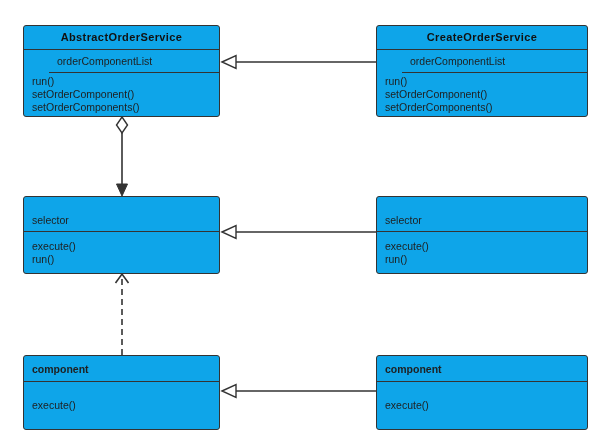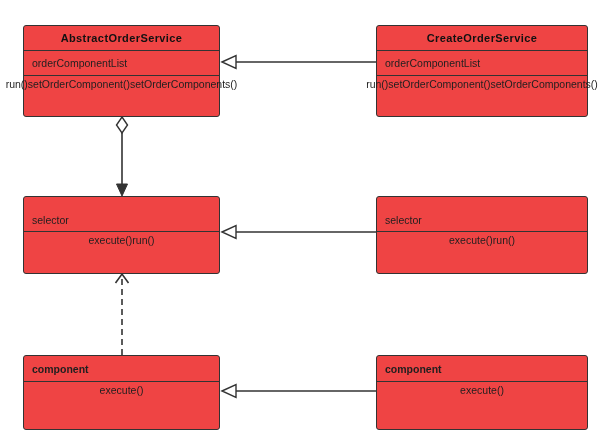--- a/index.html
+++ b/index.html
@@ -20,21 +20,21 @@
     left: 0;
     top: 0;
     width: 606px;
     height: 448px;
   }
   .uml-class {
     position: absolute;
     box-sizing: border-box;
     border: 1.6px solid #333333;
     border-radius: 3px;
-    background: #ef4444;
+    background: #0ea5e9;
     display: flex;
     flex-direction: column;
     color: #1f1f1f;
   }
   .uml-title {
     box-sizing: border-box;
     border-bottom: 1.6px solid #333333;
     font-size: 11px;
     font-weight: bold;
     letter-spacing: 0.4px;
@@ -50,35 +50,36 @@
     display: flex;
     flex-direction: column;
     justify-content: center;
     padding: 0 8px;
     font-size: 10.5px;
   }
   .uml-methods {
     box-sizing: border-box;
     flex: 1;
     display: flex;
+    flex-direction: column;
     justify-content: center;
     padding: 2px 8px;
     font-size: 10.5px;
     line-height: 13px;
   }
   .uml-attrs div, .uml-methods div { white-space: nowrap; }
 
   
   .col-left  { left: 23px;  width: 197px; }
   .col-right { left: 376px; width: 212px; }
   .row-1 { top: 25px;  height: 92px; }
   .row-2 { top: 196px; height: 78px; }
   .row-3 { top: 355px; height: 75px; }
   .row-1 .uml-title { height: 25px; }
-  .row-1 .uml-attrs { height: 25px; }
+  .row-1 .uml-attrs { height: 25px; margin-left: 25px; }
   .row-2 .uml-title { height: 25px; }
   .row-2 .uml-attrs { height: 23px; margin-top: 12px; }
   .row-3 .uml-title { height: 23px; }
   .row-3 .uml-attrs { height: 26px; font-weight: bold; }
 </style>
 </head>
 <body>
 
 <div class="canvas">
 

